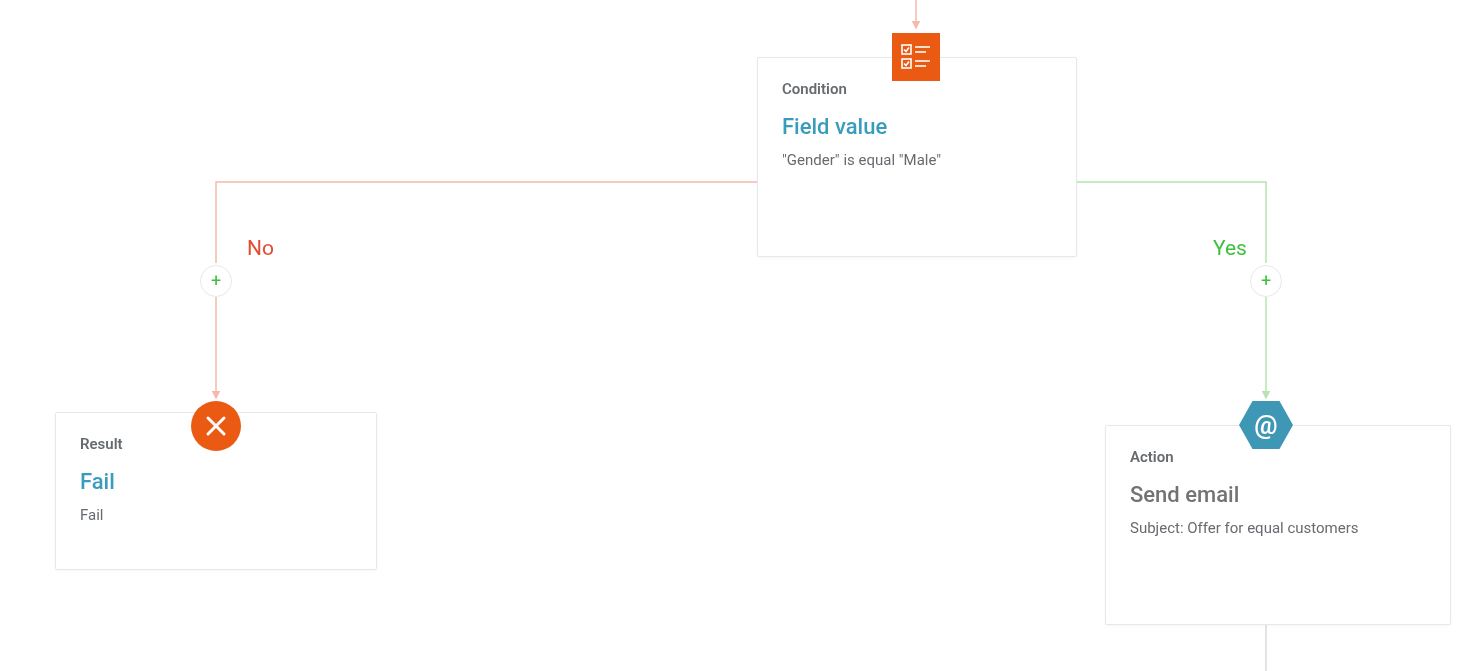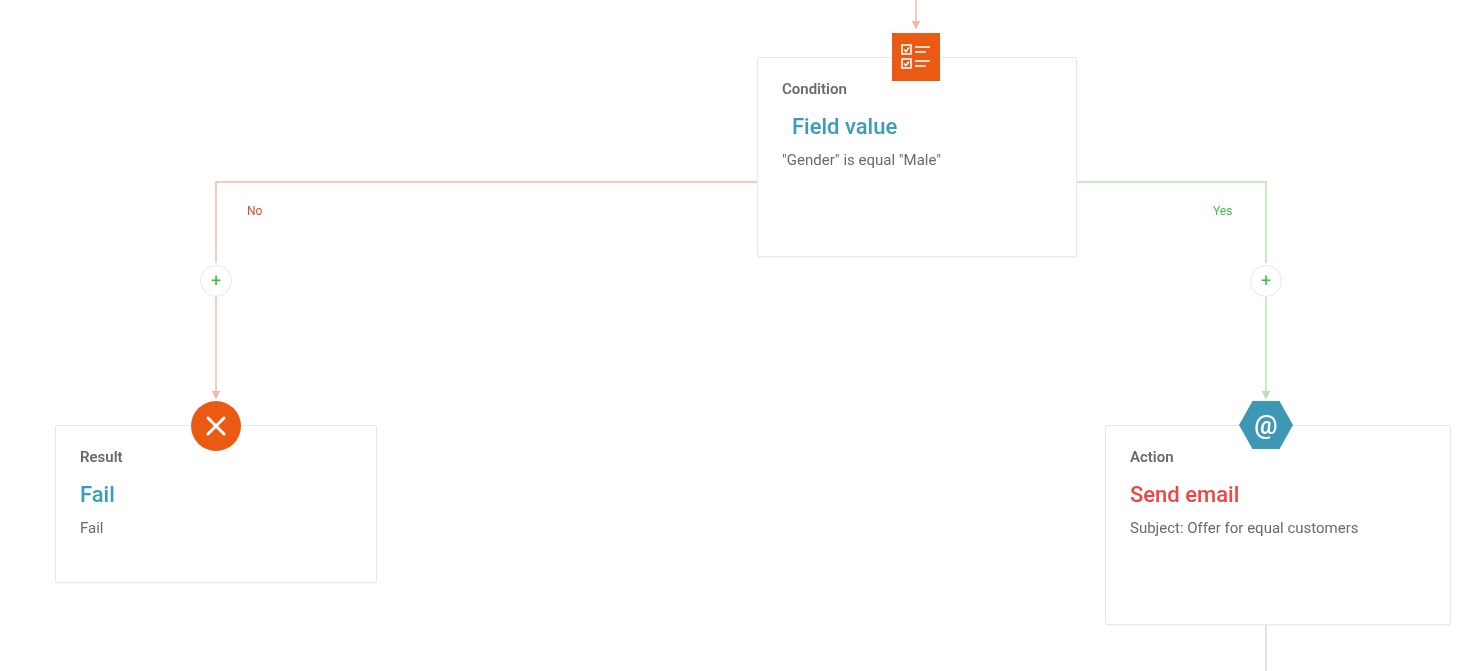--- a/index.html
+++ b/index.html
@@ -54,21 +54,22 @@
     box-sizing: border-box;
   }
   .add-btn span {
     color: #3fbf3f;
     font-size: 18px;
     line-height: 1;
     font-weight: 400;
   }
   .branch-label {
     position: absolute;
-    font-size: 12px;
+    font-size: 21px;
+    margin-top: 32px;
   }
   .branch-no { color: #e04e2f; }
   .branch-yes { color: #3fbf3f; }
   
   .node-icon {
     position: absolute;
     display: flex;
     align-items: center;
     justify-content: center;
   }
@@ -123,57 +124,57 @@
 
   <div class="add-btn" style="left:200px; top:265px;">
     <span>+</span>
   </div>
   <div class="add-btn" style="left:1250px; top:265px;">
     <span>+</span>
   </div>
 
   <div class="card" style="left:757px; top:57px; width:320px; height:200px;">
     <div class="card-eyebrow">Condition</div>
-    <div class="card-title" style="color:#3a9cbd;margin-left:10px;">Field value</div>
+    <div class="card-title" style="color:#3a9cbd;">Field value</div>
     <div class="card-desc">"Gender" is equal "Male"</div>
   </div>
 
   <div class="node-icon icon-condition" style="left:892px; top:33px;">
     <svg width="30" height="26" viewBox="0 0 30 26">
       <g stroke="#ffffff" stroke-width="1.6" fill="none">
         <rect x="1" y="1" width="9" height="9"></rect>
         <path d="M3 5.5 L5 7.5 L8 3.5"></path>
         <rect x="1" y="15" width="9" height="9"></rect>
         <path d="M3 19.5 L5 21.5 L8 17.5"></path>
         <line x1="14" y1="3" x2="29" y2="3"></line>
         <line x1="14" y1="8" x2="25" y2="8"></line>
         <line x1="14" y1="17" x2="29" y2="17"></line>
         <line x1="14" y1="22" x2="25" y2="22"></line>
       </g>
     </svg>
   </div>
 
-  <div class="card" style="left:55px; top:425px; width:322px; height:158px;">
+  <div class="card" style="left:55px; top:412px; width:322px; height:158px;">
     <div class="card-eyebrow">Result</div>
     <div class="card-title" style="color:#3a9cbd;">Fail</div>
     <div class="card-desc">Fail</div>
   </div>
 
   <div class="node-icon icon-fail" style="left:191px; top:401px;">
     <svg width="22" height="22" viewBox="0 0 22 22">
       <g stroke="#ffffff" stroke-width="3" stroke-linecap="round">
         <line x1="3" y1="3" x2="19" y2="19"></line>
         <line x1="19" y1="3" x2="3" y2="19"></line>
       </g>
     </svg>
   </div>
 
   <div class="card" style="left:1105px; top:425px; width:346px; height:200px;">
     <div class="card-eyebrow">Action</div>
-    <div class="card-title" style="color:#ef4444;">Send email</div>
+    <div class="card-title" style="color:#737373;">Send email</div>
     <div class="card-desc">Subject: Offer for equal customers</div>
   </div>
 
   <div class="node-icon" style="left:1239px; top:401px;">
     <div class="hexagon" style="display:flex;align-items:center;justify-content:center;">
       <span style="color:#ffffff;font-size:26px;font-weight:600;line-height:1;">@</span>
     </div>
   </div>
 
 </div>

